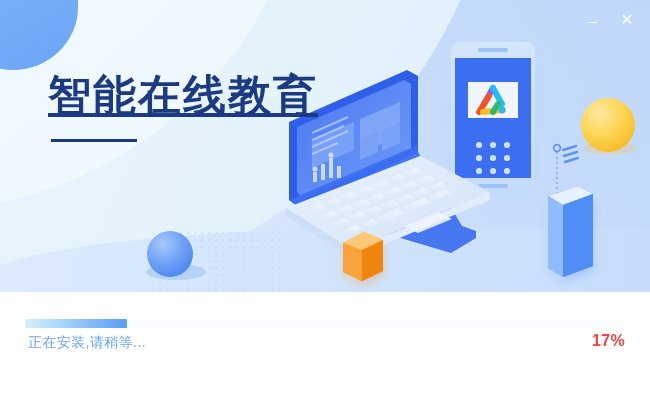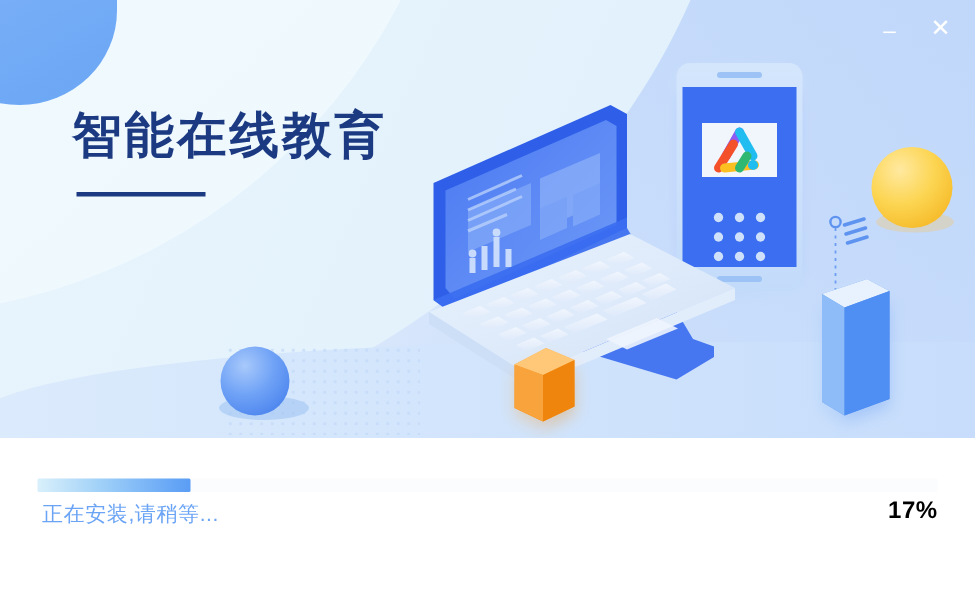--- a/index.html
+++ b/index.html
@@ -59,22 +59,22 @@
   }
   #bg-dotgrid {
     left:150px; top:230px; width:130px; height:60px;
     background-image:radial-gradient(#c4daf8 1px, transparent 1px);
     background-size:7px 7px; opacity:.75;
   }
 
   
   #title-block { position:absolute; left:48px; top:72px; z-index:6; }
   #product-title {
-    font-size:33px; font-weight:bold; color:#1c3a82;
-    letter-spacing:2px; line-height:1.1; white-space:nowrap;
+    font-size:43px; font-weight:bold; color:#1c3a82;
+    letter-spacing:2px; line-height:1.1; white-space:nowrap;text-decoration:underline;
   }
   #title-divider {
     width:86px; height:3px; background:#1c3a82; margin:20px 0 16px 3px;
   }
   #product-subtitle {
     font-size:17px; color:#2a4f9e; letter-spacing:2px; white-space:nowrap;
   }
 
   
   #window-controls {
@@ -102,21 +102,21 @@
     position:absolute; left:0; top:0; height:9px; width:17%;
     background:linear-gradient(90deg,#d9f0fb 0%,#9fd0f8 42%,#6aa9f6 85%,#5b9df5 100%);
     border-radius:1px;
   }
   #status-text {
     position:absolute; left:28px; top:42px;
     font-size:14px; color:#6ba4f5; letter-spacing:.4px; white-space:nowrap;
   }
   #progress-percent {
     position:absolute; right:25px; top:40px;
-    font-size:16px; font-weight:bold; color:#000000; letter-spacing:.3px;
+    font-size:16px; font-weight:bold; color:#ef4444; letter-spacing:.3px;
   }
 </style>
 </head>
 <body>
 
 <div id="installer-window">
 
   <div id="hero-banner">
 
     <div class="bg-swoop" id="bg-wave-mid"></div>

